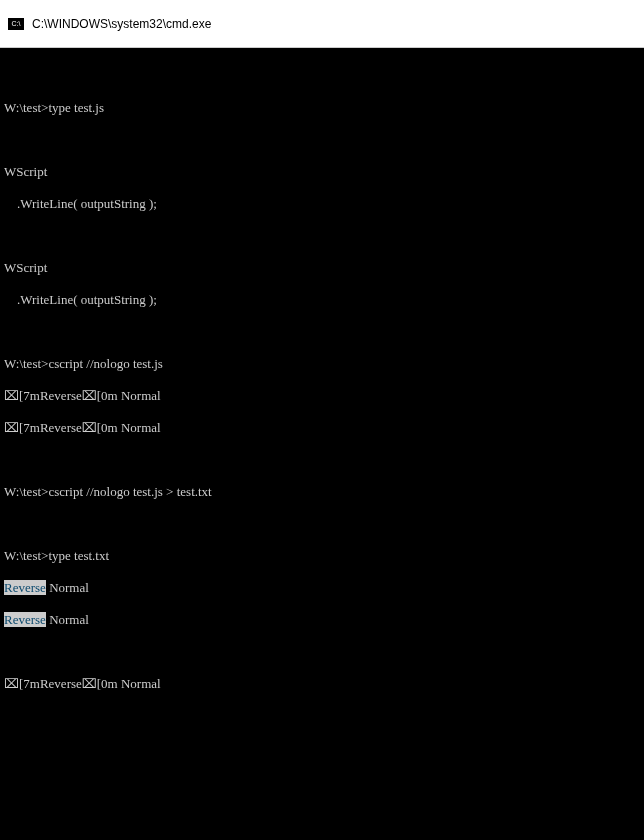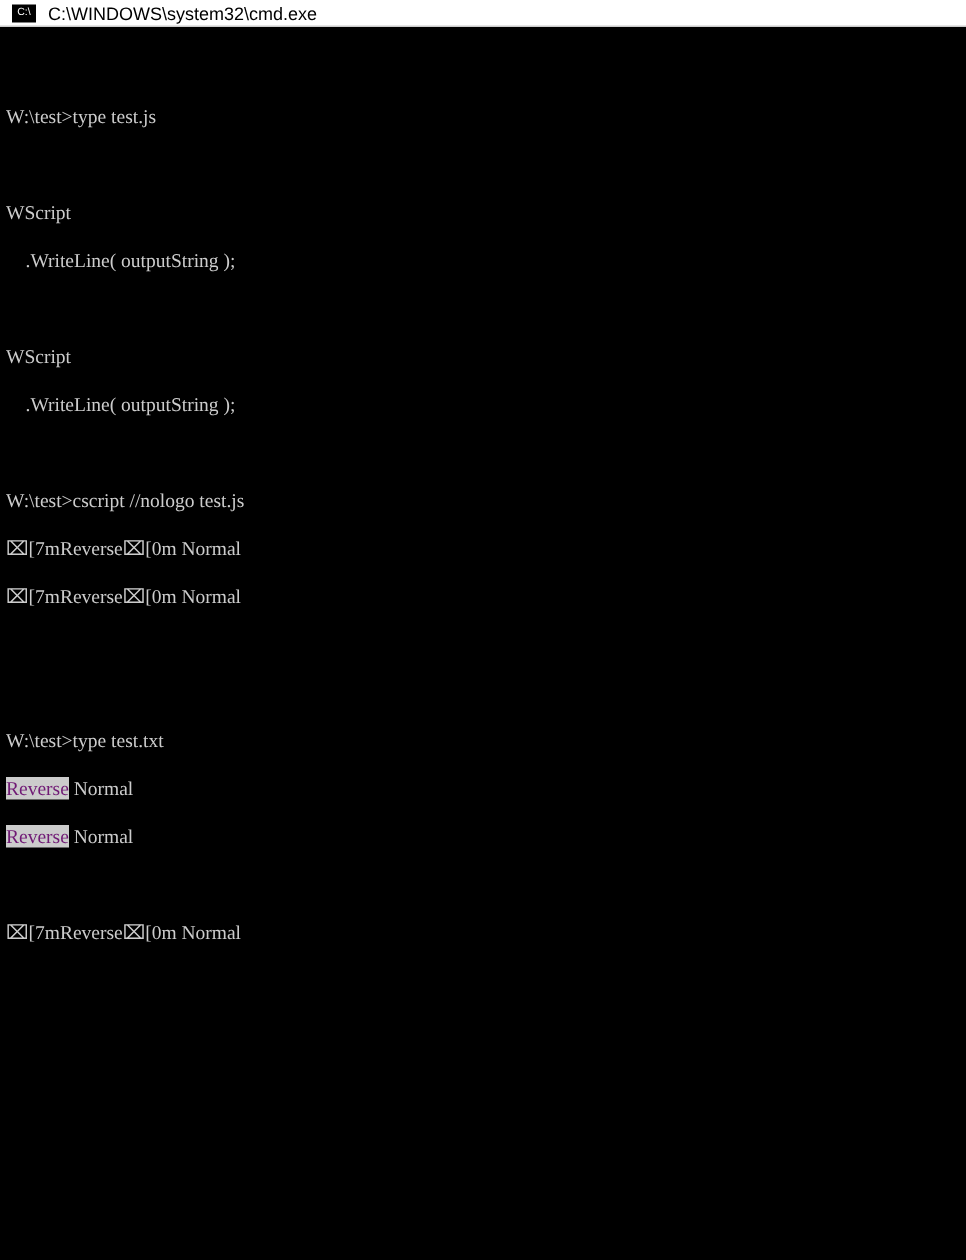--- a/index.html
+++ b/index.html
@@ -5,21 +5,21 @@
     * { margin: 0; padding: 0; box-sizing: border-box; }
     body {
       width: 644px;
       height: 840px;
       background: #000;
       font-family: Consolas, 'Courier New', monospace;
       font-size: 13px;
       overflow: hidden;
     }
     .titlebar {
-      height: 18px;
+      height: 48px;
       background: #fff;
       display: flex;
       align-items: center;
       padding: 0 8px;
       border-bottom: 1px solid #ccc;
     }
     .titlebar-icon {
       width: 16px;
       height: 12px;
       background: #000;
@@ -45,21 +45,21 @@
       background: #000;
       color: #cccccc;
       padding: 4px 0 4px 4px;
       line-height: 16px;
       white-space: pre;
       font-size: 13px;
     }
     .line { min-height: 16px; font-family: Liberation Serif, serif; }
     .reverse {
       background: #cccccc;
-      color: #701a75;
+      color: #0c4a6e;
     }
   </style>
 </head>
 <body>
 
 <div class="titlebar">
   <div class="titlebar-icon"></div>
   <div class="titlebar-text">C:\WINDOWS\system32\cmd.exe</div>
 </div>
 
@@ -70,20 +70,21 @@
 <div class="line">WScript</div>
 <div class="line">    .WriteLine( outputString );</div>
 <div class="line"></div>
 <div class="line">WScript</div>
 <div class="line">    .WriteLine( outputString );</div>
 <div class="line"></div>
 <div class="line"><span>W:\test&gt;</span><span>cscript //nologo test.js</span></div>
 <div class="line">⌧[7mReverse⌧[0m Normal</div>
 <div class="line">⌧[7mReverse⌧[0m Normal</div>
 <div class="line"></div>
+<div class="line"><span>W:\test&gt;</span><span>cscript //nologo test.js &gt; test.txt</span></div>
 <div class="line"></div>
 <div class="line"><span>W:\test&gt;</span><span>type test.txt</span></div>
 <div class="line"><span class="reverse">Reverse</span><span> Normal</span></div>
 <div class="line"><span class="reverse">Reverse</span><span> Normal</span></div>
 <div class="line"></div>
 <div class="line">⌧[7mReverse⌧[0m Normal</div>
 
 
 
 

